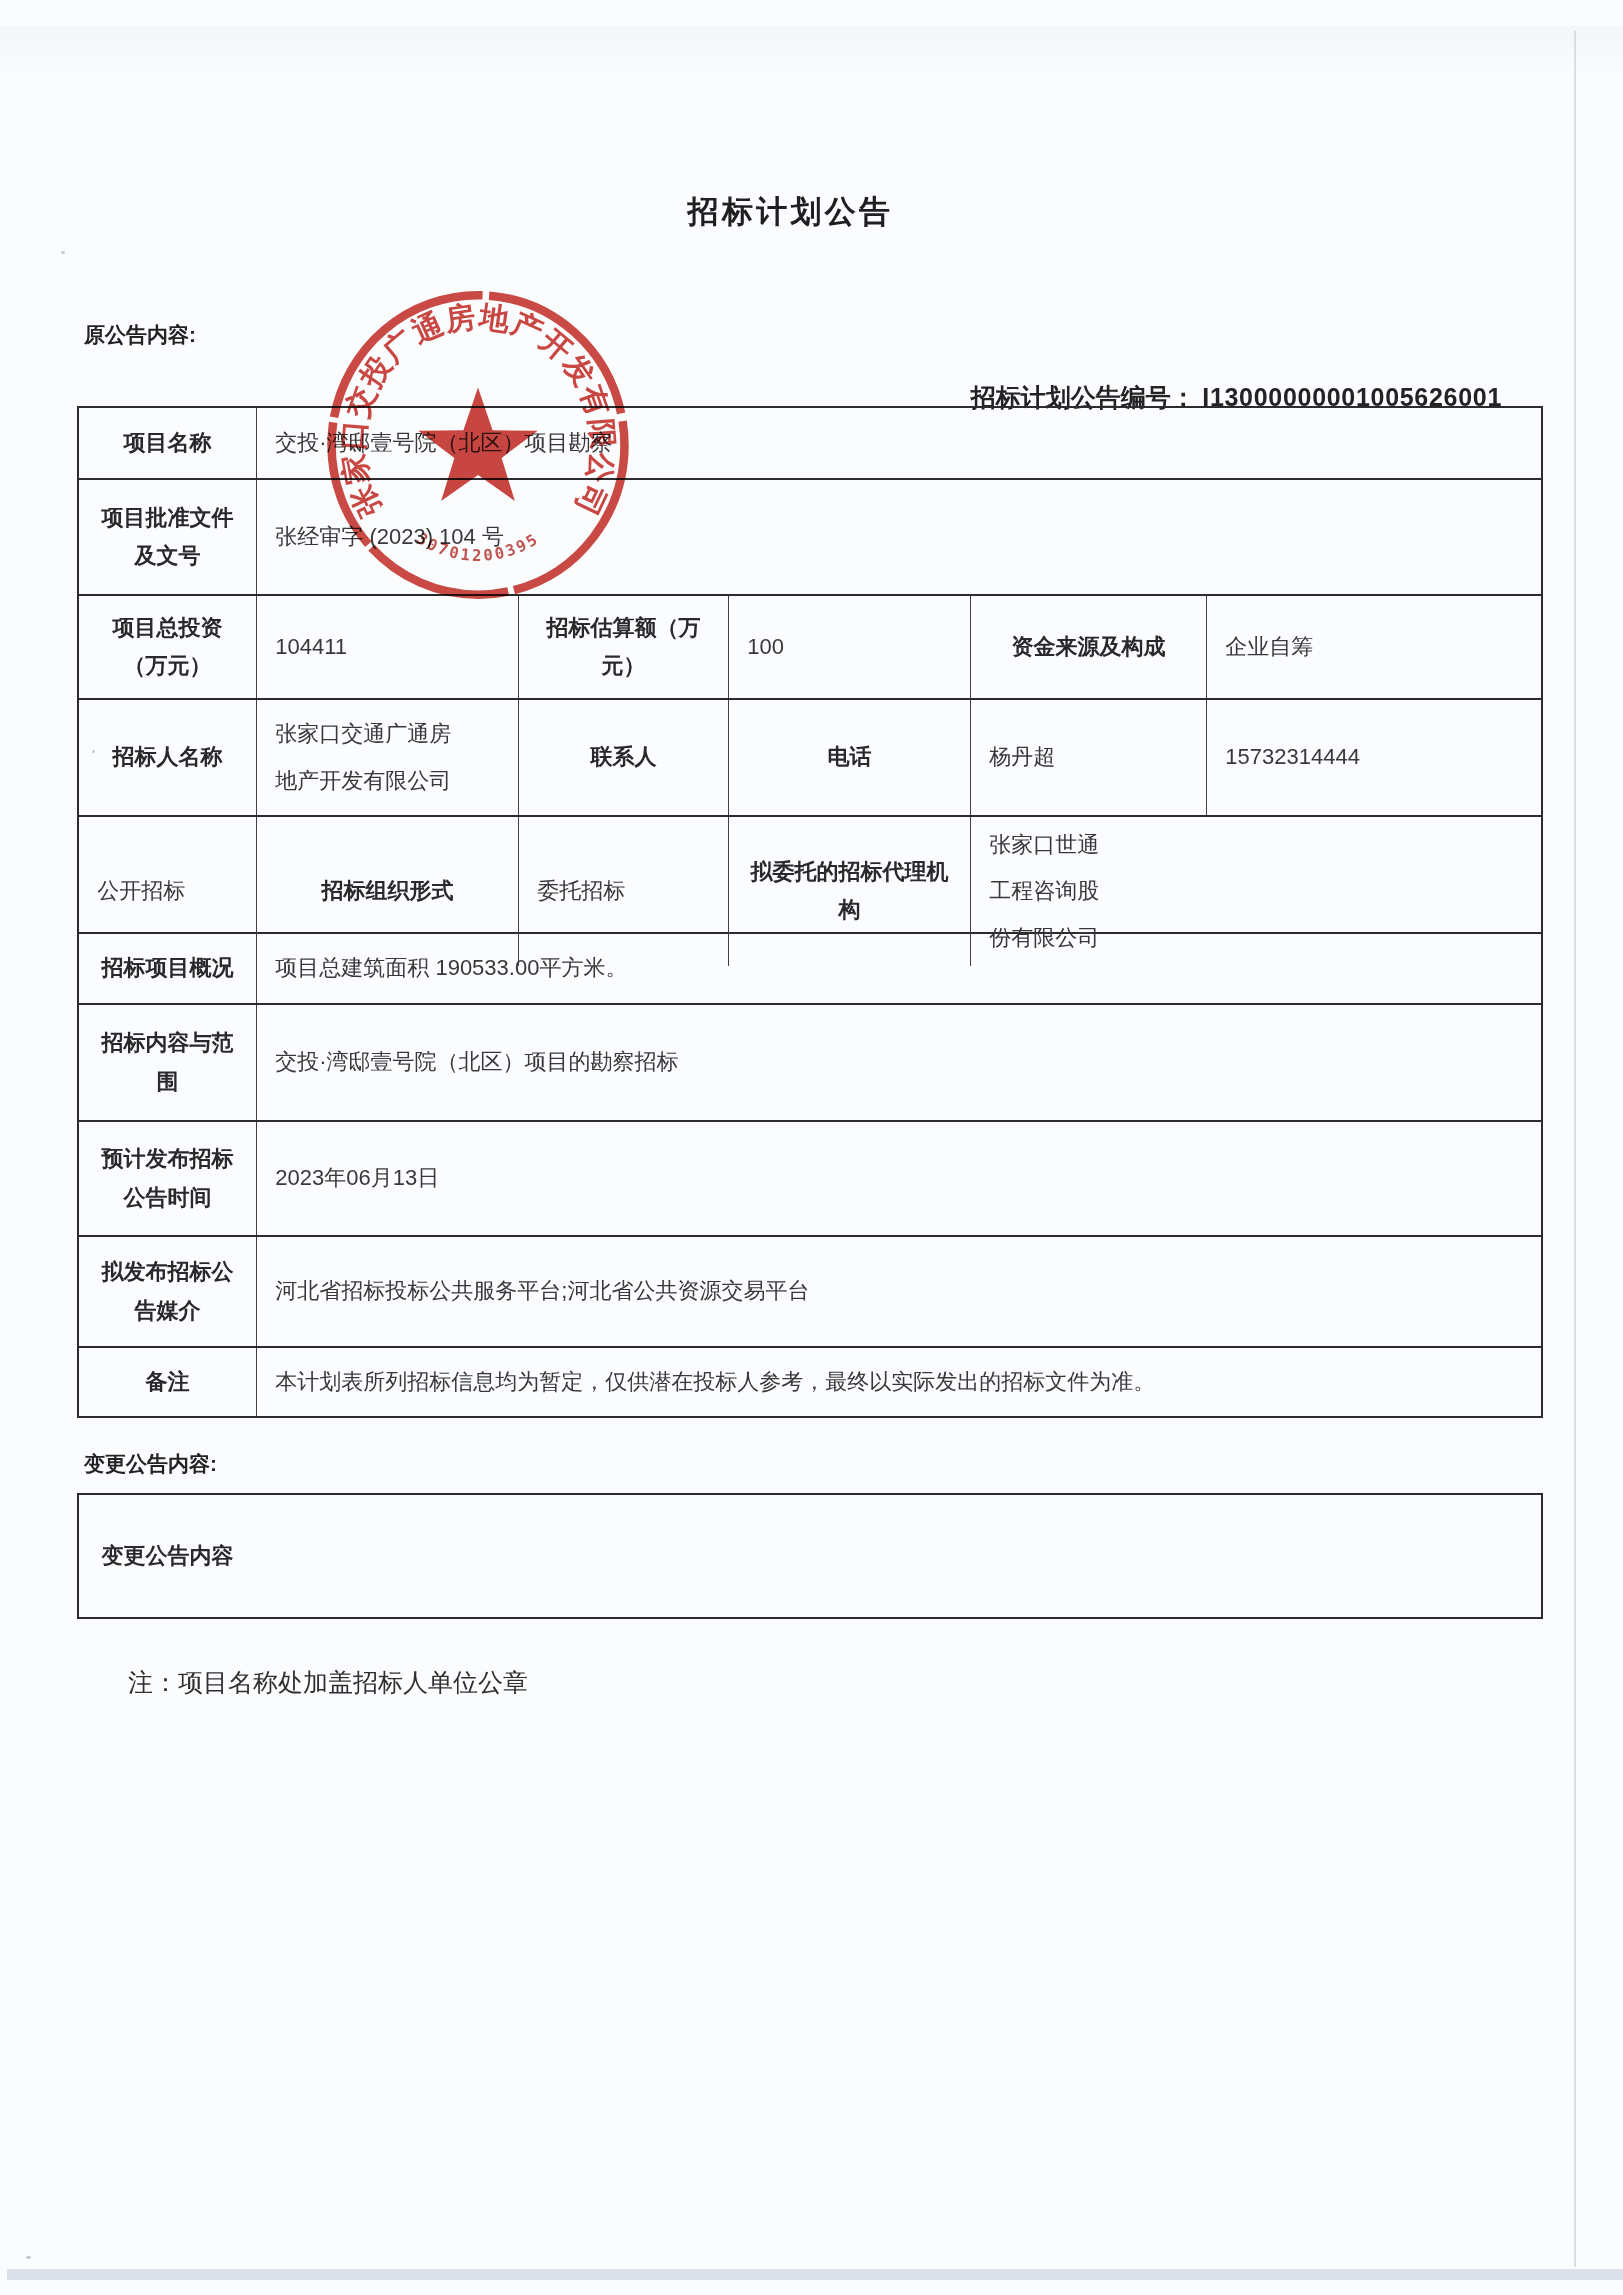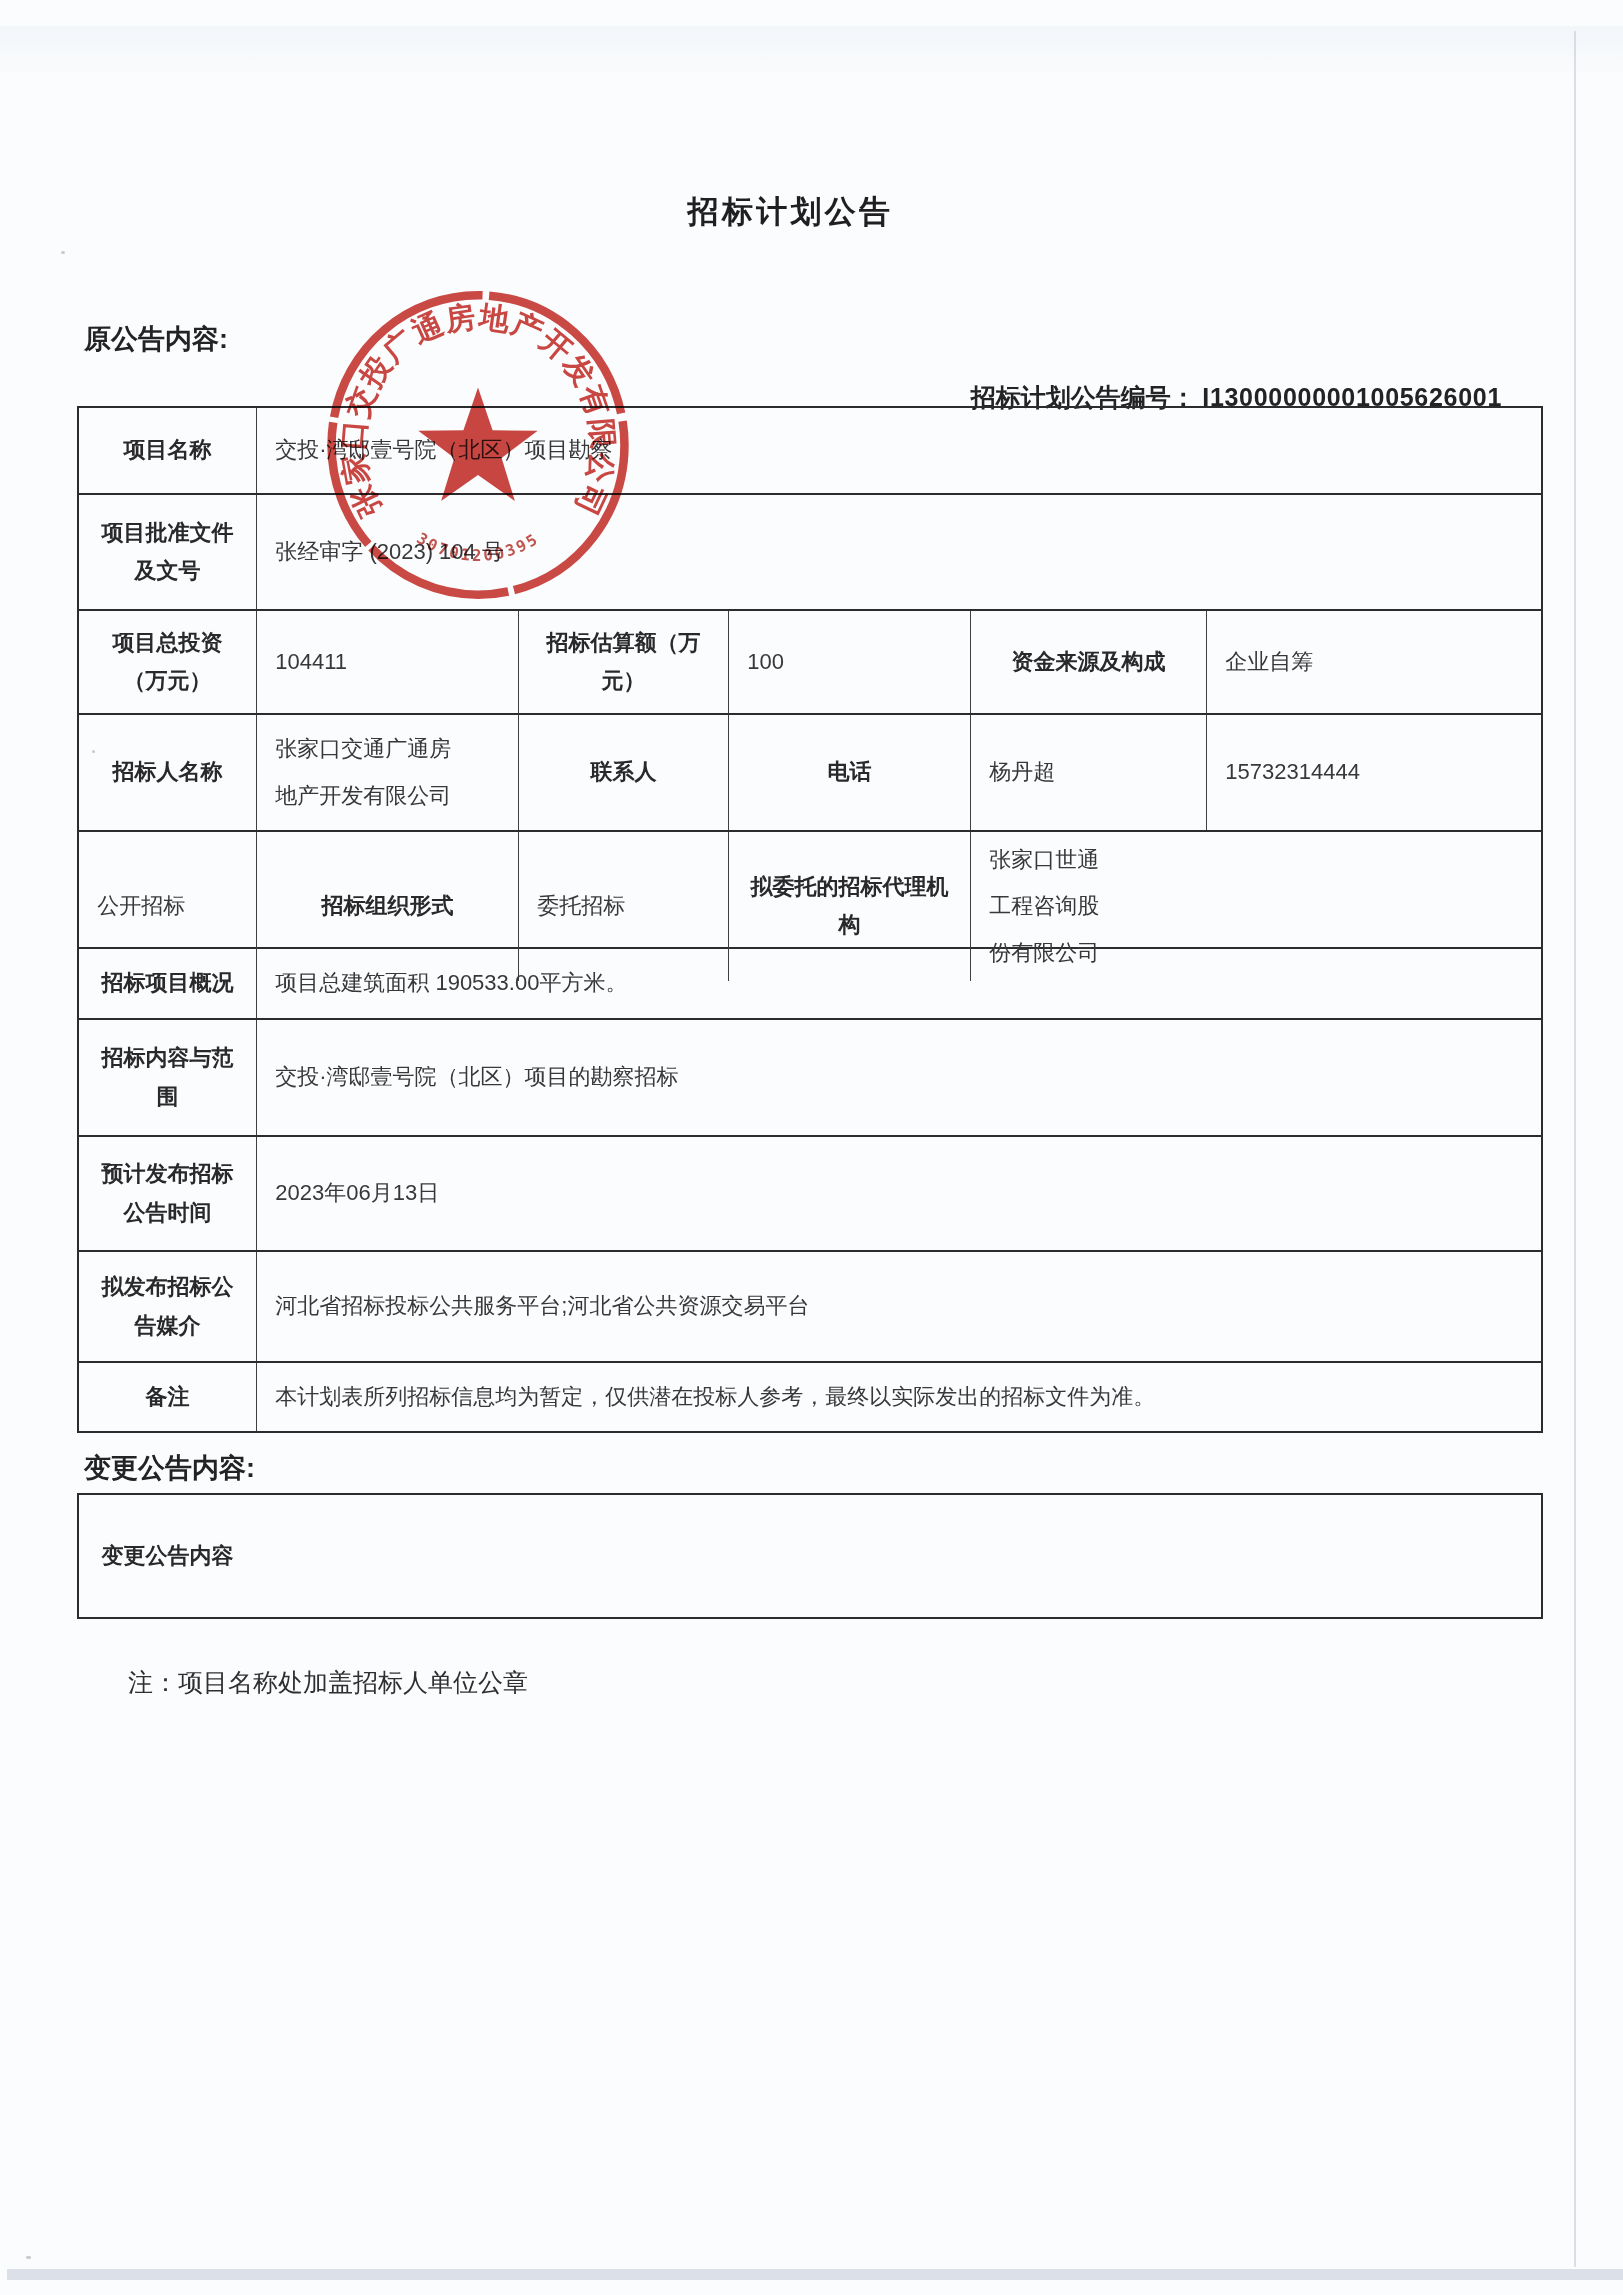--- a/index.html
+++ b/index.html
@@ -17,21 +17,21 @@
   .scan-bottom-band{position:absolute;left:6.5px;top:2269px;right:0;height:11px;
     background:#dce1e9;}
   .speck{position:absolute;background:#9aa3ad;border-radius:50%;opacity:.55;}
   .speck.a{left:61px;top:251px;width:3.9px;height:3.3px;}
   .speck.b{left:92px;top:750px;width:3.3px;height:3.3px;}
   .speck.c{left:26px;top:2256px;width:4.6px;height:2.6px;}
 
   
   .title{position:absolute;left:0;top:191px;width:1581px;margin:0;
     text-align:center;font-size:31px;font-weight:600;letter-spacing:3.3px;color:#1f1f22;}
-  .sec-label{position:absolute;left:84px;font-size:27px;font-weight:700;color:#232326;}
+  .sec-label{position:absolute;left:84px;font-size:21px;font-weight:700;color:#232326;}
   .sec-label.s1{top:321px;}
   .sec-label.s2{top:1450px;text-align:right;}
   .plan-no{position:absolute;right:121px;top:381px;font-size:25px;font-weight:700;color:#232326;}
   .plan-no .num{margin-left:6.5px;letter-spacing:0.7px;}
   .note{position:absolute;left:128px;top:1666px;font-size:25px;font-weight:500;color:#2f2f31;}
 
   
   .tbl{position:absolute;left:77px;width:1466px;border:2px solid #2c2c2e;box-sizing:border-box;}
   .tbl.main{top:406px;}
   .tbl.change{top:1493px;}
@@ -72,21 +72,21 @@
   <div class="speck b"></div>
   <div class="speck c"></div>
 
   <h1 class="title">招标计划公告</h1>
   <div class="sec-label s1">原公告内容:</div>
   <div class="plan-no">
     <span>招标计划公告编号：</span><span class="num">I13000000001005626001</span>
   </div>
 
   <div class="tbl main">
-    <div class="tr c2" style="height:85px">
+    <div class="tr c2" style="height:70px">
       <div class="td lab">项目名称</div>
       <div class="td val">交投·湾邸壹号院（北区）项目勘察</div>
     </div>
     <div class="tr c2" style="height:114px">
       <div class="td lab">项目批准文件及文号</div>
       <div class="td val">张经审字 (2023) 104 号</div>
     </div>
     <div class="tr c6" style="height:102px">
       <div class="td lab">项目总投资（万元）</div>
       <div class="td val">104411</div>

